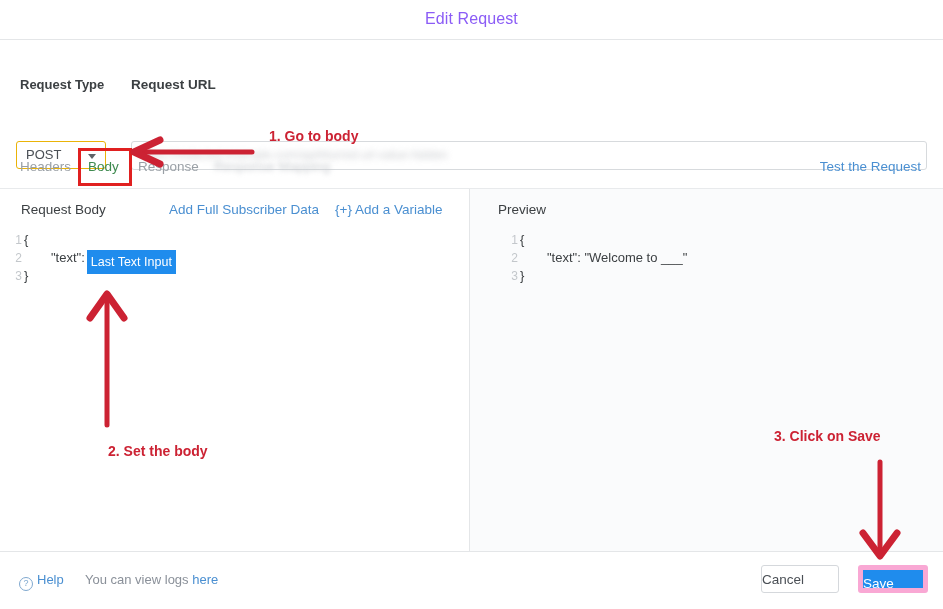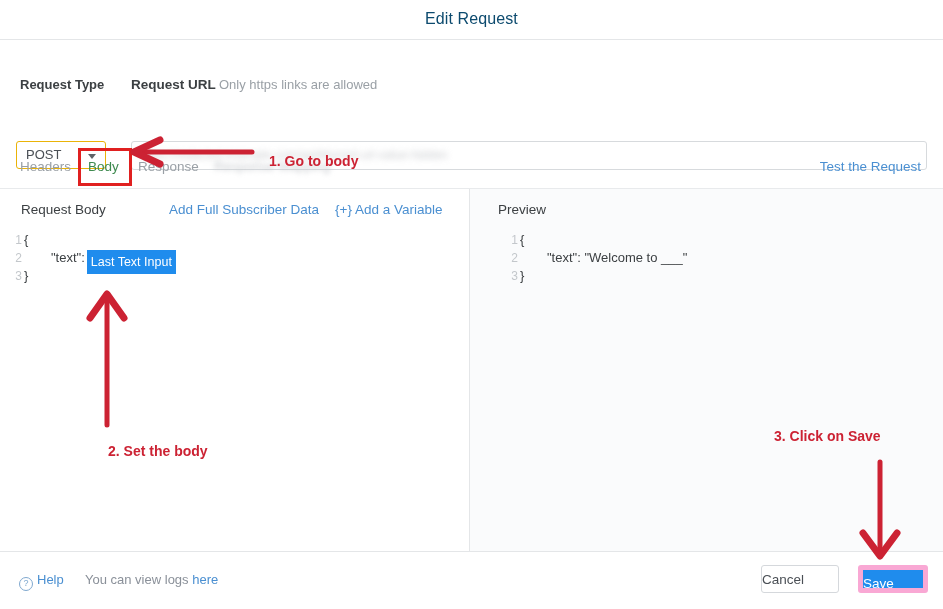--- a/index.html
+++ b/index.html
@@ -23,21 +23,21 @@
     left: 0; top: 0;
     width: 943px; height: 40px;
     border-bottom: 1px solid #e4e6e8;
     box-sizing: border-box;
   }
   .titlebar .title {
     position: absolute;
     left: 0; right: 0; top: 10px;
     text-align: center;
     font-size: 16px;
-    color: #0c4a6e;
+    color: #8b5cf6;
     letter-spacing: .1px;
   }
 
   
   .form-area {
     position: absolute;
     left: 0; top: 41px;
     width: 943px; height: 100px;
   }
   .lbl-request-type {
@@ -295,41 +295,40 @@
   }
 
   
   .anno-text {
     position: absolute;
     font-size: 14px;
     font-weight: bold;
     color: #cc2233;
     white-space: nowrap;
   }
-  .anno1 { left: 269px; top: 153px; }
+  .anno1 { left: 269px; top: 128px; }
   .anno2 { left: 108px; top: 443px; }
   .anno3 { left: 774px; top: 428px; }
   .anno-svg {
     position: absolute;
     left: 0; top: 0;
     width: 943px; height: 609px;
     pointer-events: none;
   }
 </style>
 </head>
 <body>
 
 <div class="titlebar">
   <div class="title">Edit Request</div>
 </div>
 
 <div class="form-area">
   <div class="lbl-request-type">Request Type</div>
   <div class="lbl-request-url">Request URL</div>
-  <div class="lbl-url-hint">Only https links are allowed</div>
 
   <div class="select-type">
     <span class="val">POST</span>
     <span class="caret"></span>
   </div>
 
   <div class="url-input">
     <div class="url-blur">https://redacted.example.com/api/blurred-url-value-hidden</div>
   </div>
 </div>

